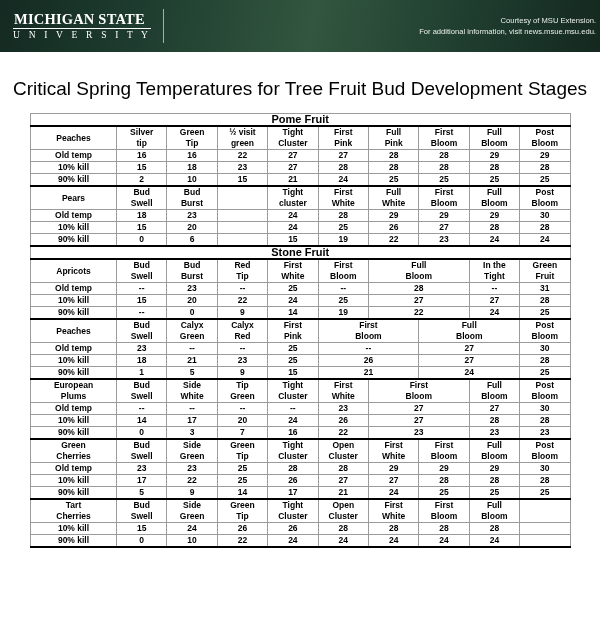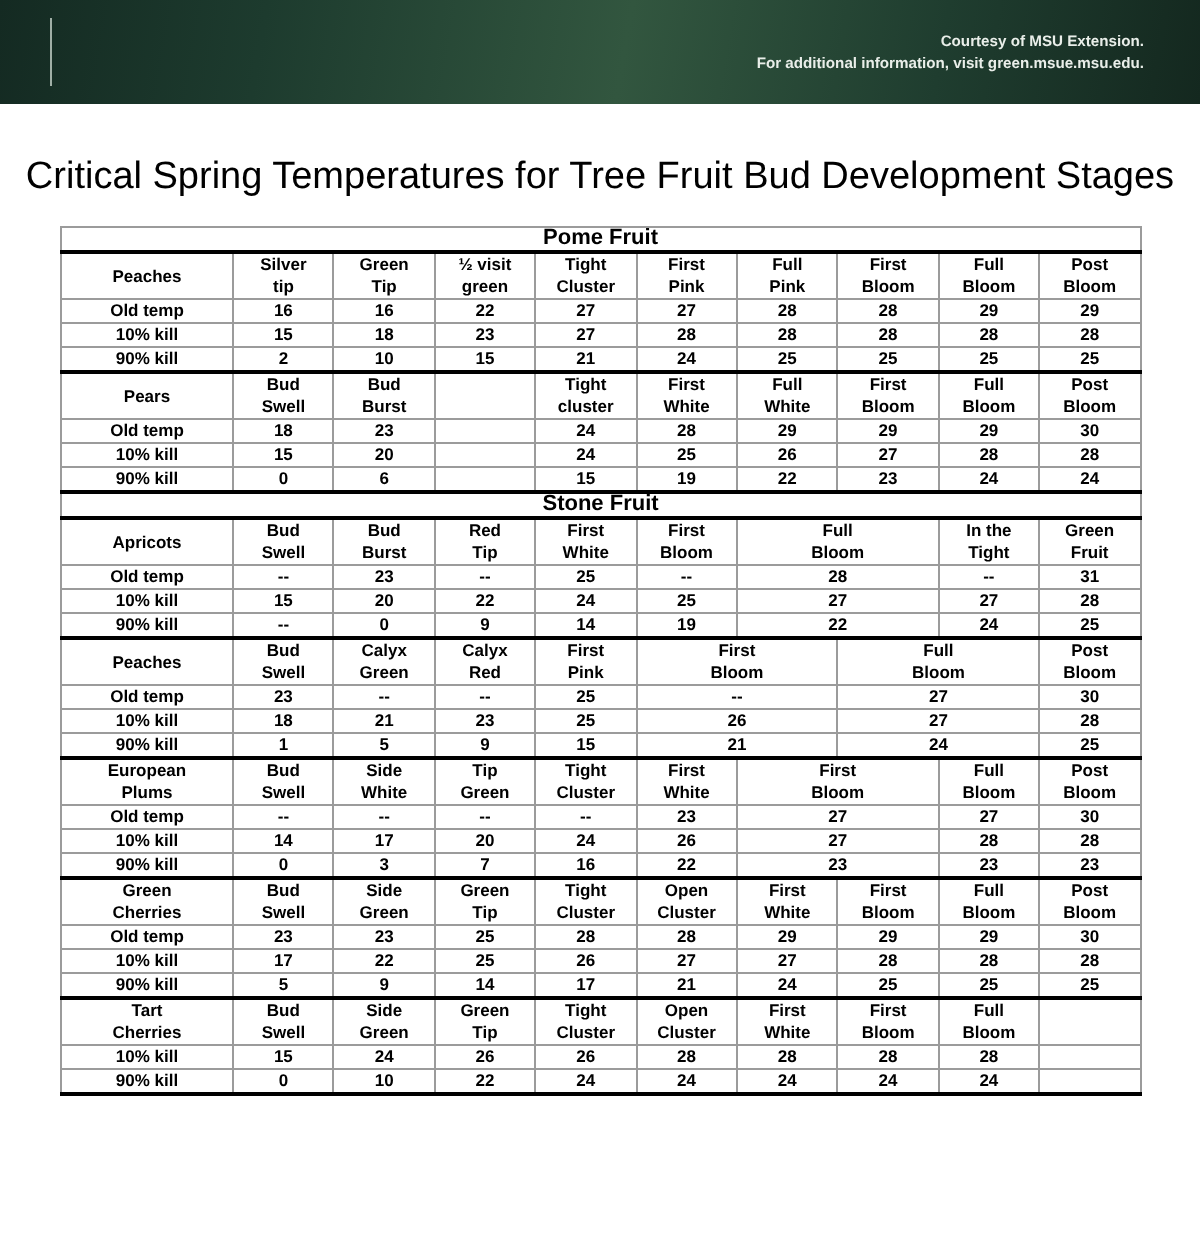--- a/index.html
+++ b/index.html
@@ -60,25 +60,25 @@
   }
   .ext-word {
     color: #f2f4f2;
     font-size: 21px;
     font-weight: 400;
     letter-spacing: 0.2px;
     font-family: "Liberation Sans", sans-serif;
   }
   .banner-right {
     margin-left: auto;
-    padding-right: 28px;
+    padding-right: 4px;
     text-align: right;
     color: #e9eee9;
     font-size: 7.6px;
-    font-weight: bold;
+    font-weight: normal;
     line-height: 1.5;
   }
 
   
   .page-title {
     text-align: center;
     font-size: 19px;
     color: #000;
     margin-top: 26px;
     margin-bottom: 13px;
@@ -133,25 +133,29 @@
   table.fruit { border: 0; }
 
   col.c0 { width: 86px; }
   col.cx { width: 50.4px; }
 </style>
 </head>
 <body>
 
 <div class="banner">
   <div class="banner-left">
+    <div class="msu-logo">
+      <span class="msu-top">MICHIGAN STATE</span>
+      <span class="msu-bot">U N I V E R S I T Y</span>
+    </div>
     <div class="banner-divider"></div>
   </div>
   <div class="banner-right">
     <div>Courtesy of MSU Extension.</div>
-    <div>For additional information, visit green.msue.msu.edu.</div>
+    <div>For additional information, visit news.msue.msu.edu.</div>
   </div>
 </div>
 
 <div class="page-title">Critical Spring Temperatures for Tree Fruit Bud Development Stages</div>
 
 <div class="table-wrap">
   <table class="fruit">
     <colgroup>
       <col class="c0">
         <col class="cx">

